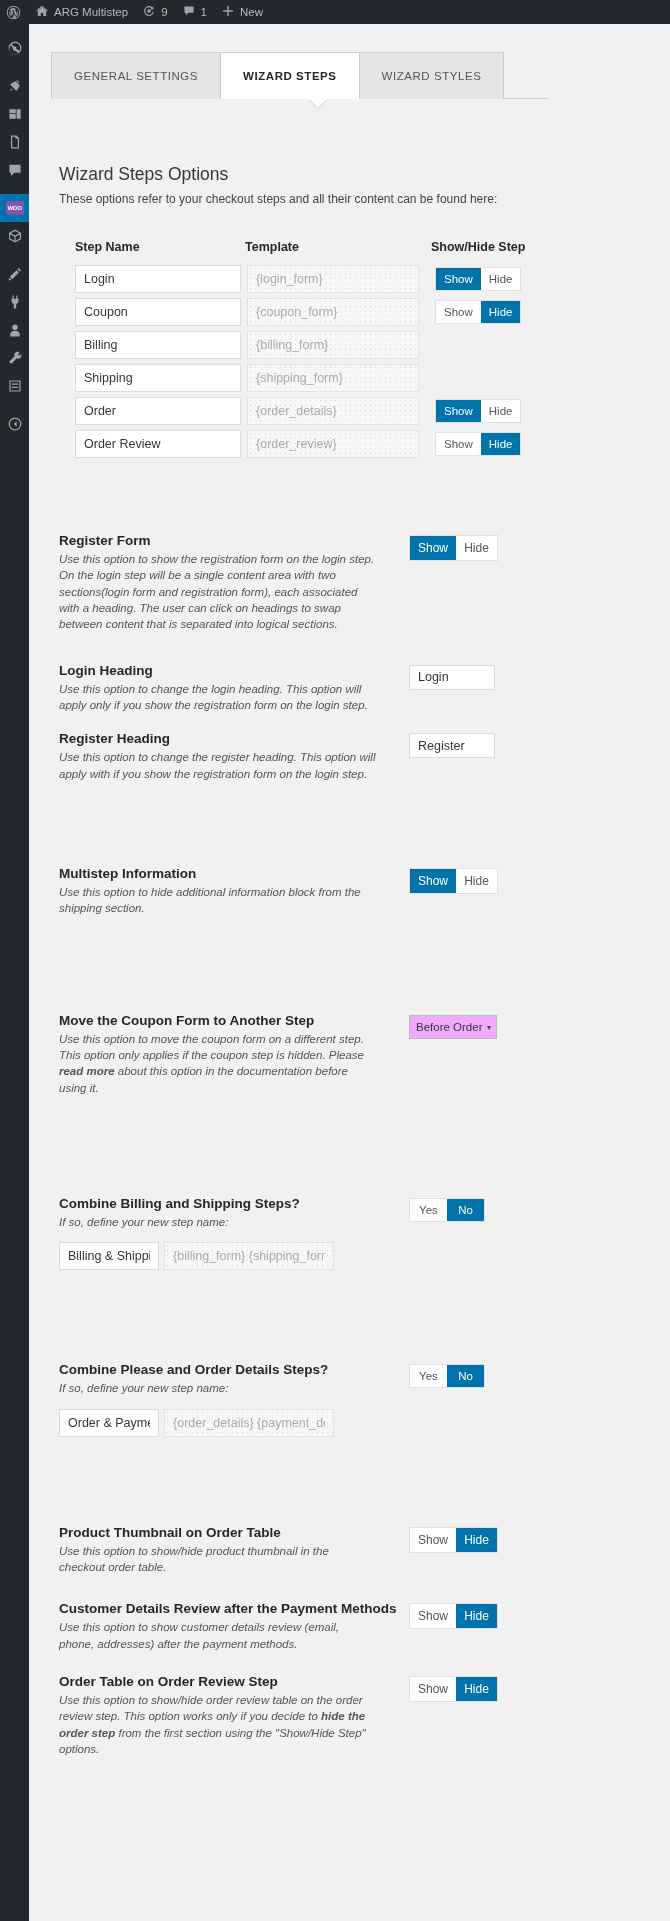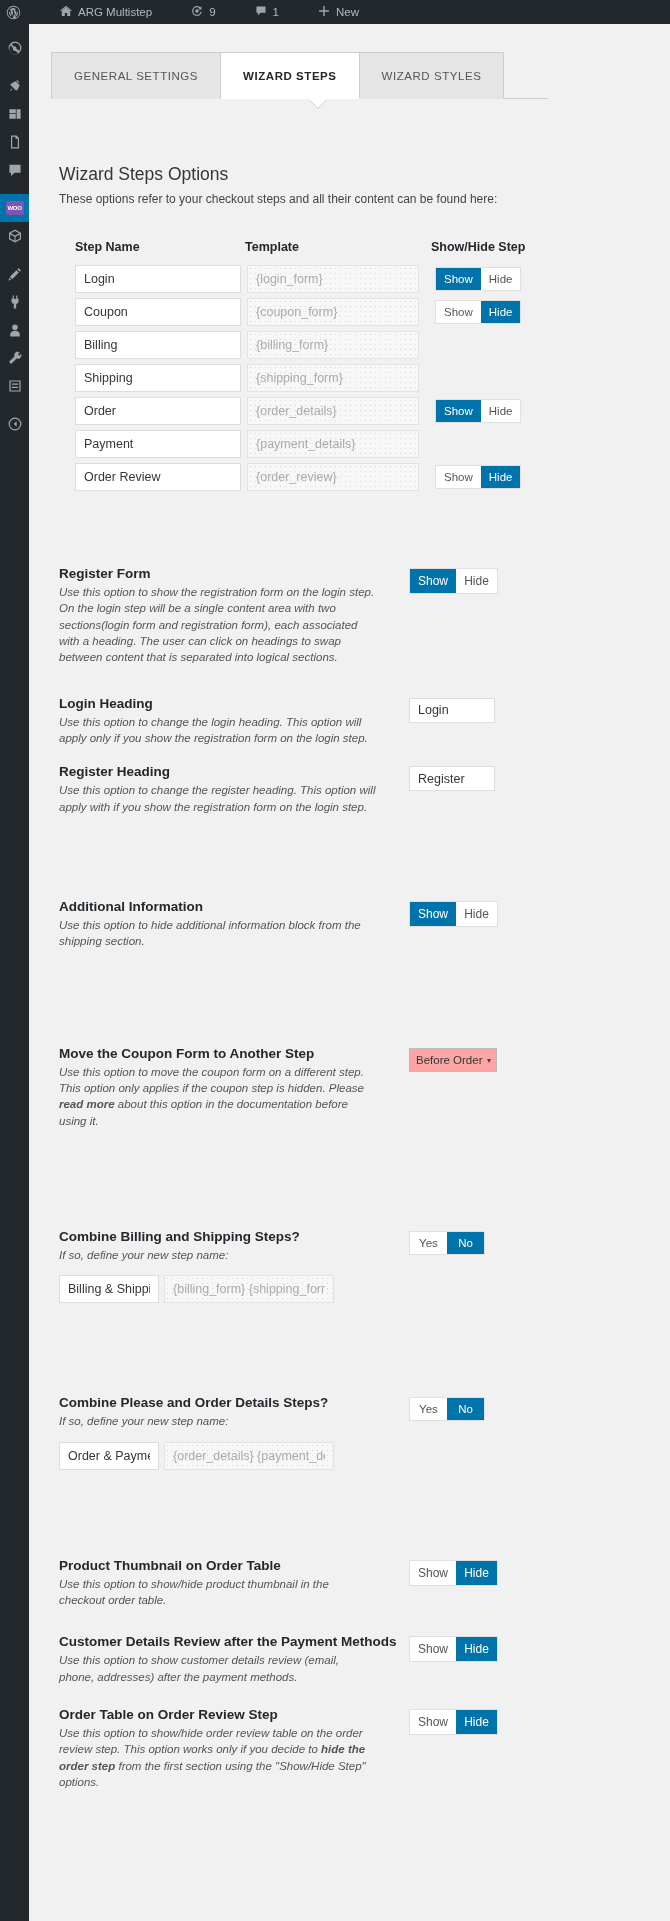--- a/index.html
+++ b/index.html
@@ -15,21 +15,20 @@
 
   
   #adminbar {
     position: absolute; top: 0; left: 0;
     width: 670px; height: 24px;
     background: #23282d;
     display: flex; align-items: center;
     color: #b4b9be;
     font-size: 11.5px;
     z-index: 50;
-    gap: 24px;
   }
   .ab-item {
     display: flex; align-items: center;
     height: 24px; padding: 0 7px;
     gap: 5px; color: #b4b9be; white-space: nowrap;
   }
   .ab-logo { padding-left: 6px; padding-right: 7px; }
   .wp-glyph { display:inline-block; width:15px; height:15px; }
   .ab-count { font-size: 11.5px; color:#b4b9be; }
 
@@ -225,21 +224,21 @@
     color: #32373c;
     padding: 0 8px;
     font-family: "Liberation Sans", sans-serif;
     outline: none;
   }
 
   
   .sel {
     width: 88px; height: 24px;
     border: 1px solid #bbb;
-    background: #fca5a5;
+    background: #f0abfc;
     font-size: 11.5px;
     color: #32373c;
     display: flex; align-items: center;
     padding: 0 6px;
     position: relative;
     white-space: nowrap;
   }
   .sel .caret {
     position: absolute; right: 5px; top: 50%;
     transform: translateY(-50%);
@@ -463,25 +462,20 @@
         <input class="txt-input in-name" value="Order" style="">
         <input class="txt-input in-tmpl" readonly="" value="{order_details}" style="">
         <div class="toggle-cell">
           <div class="toggle">
             <span class="on">Show</span>
             <span>Hide</span>
           </div>
         </div>
       </div>
 
-      <div class="step-row">
-        <input class="txt-input in-name" value="Payment" style="">
-        <input class="txt-input in-tmpl" readonly="" value="{payment_details}" style="">
-        <div class="toggle-cell"></div>
-      </div>
 
       <div class="step-row">
         <input class="txt-input in-name" value="Order Review" style="">
         <input class="txt-input in-tmpl" readonly="" value="{order_review}" style="">
         <div class="toggle-cell">
           <div class="toggle">
             <span>Show</span>
             <span class="on">Hide</span>
           </div>
         </div>
@@ -525,21 +519,21 @@
       <div class="opt-ctl">
         <input class="field-right" value="Register" style="">
       </div>
     </div>
 
     <div class="gap-70"></div>
     <div class="gap-14"></div>
 
     <div class="opt">
       <div class="opt-txt">
-        <h3>Additional Information</h3>
+        <h3>Multistep Information</h3>
         <p>Use this option to hide additional information block from the shipping section.</p>
       </div>
       <div class="opt-ctl">
         <div class="toggle lg">
           <span class="on">Show</span>
           <span>Hide</span>
         </div>
       </div>
     </div>
 

